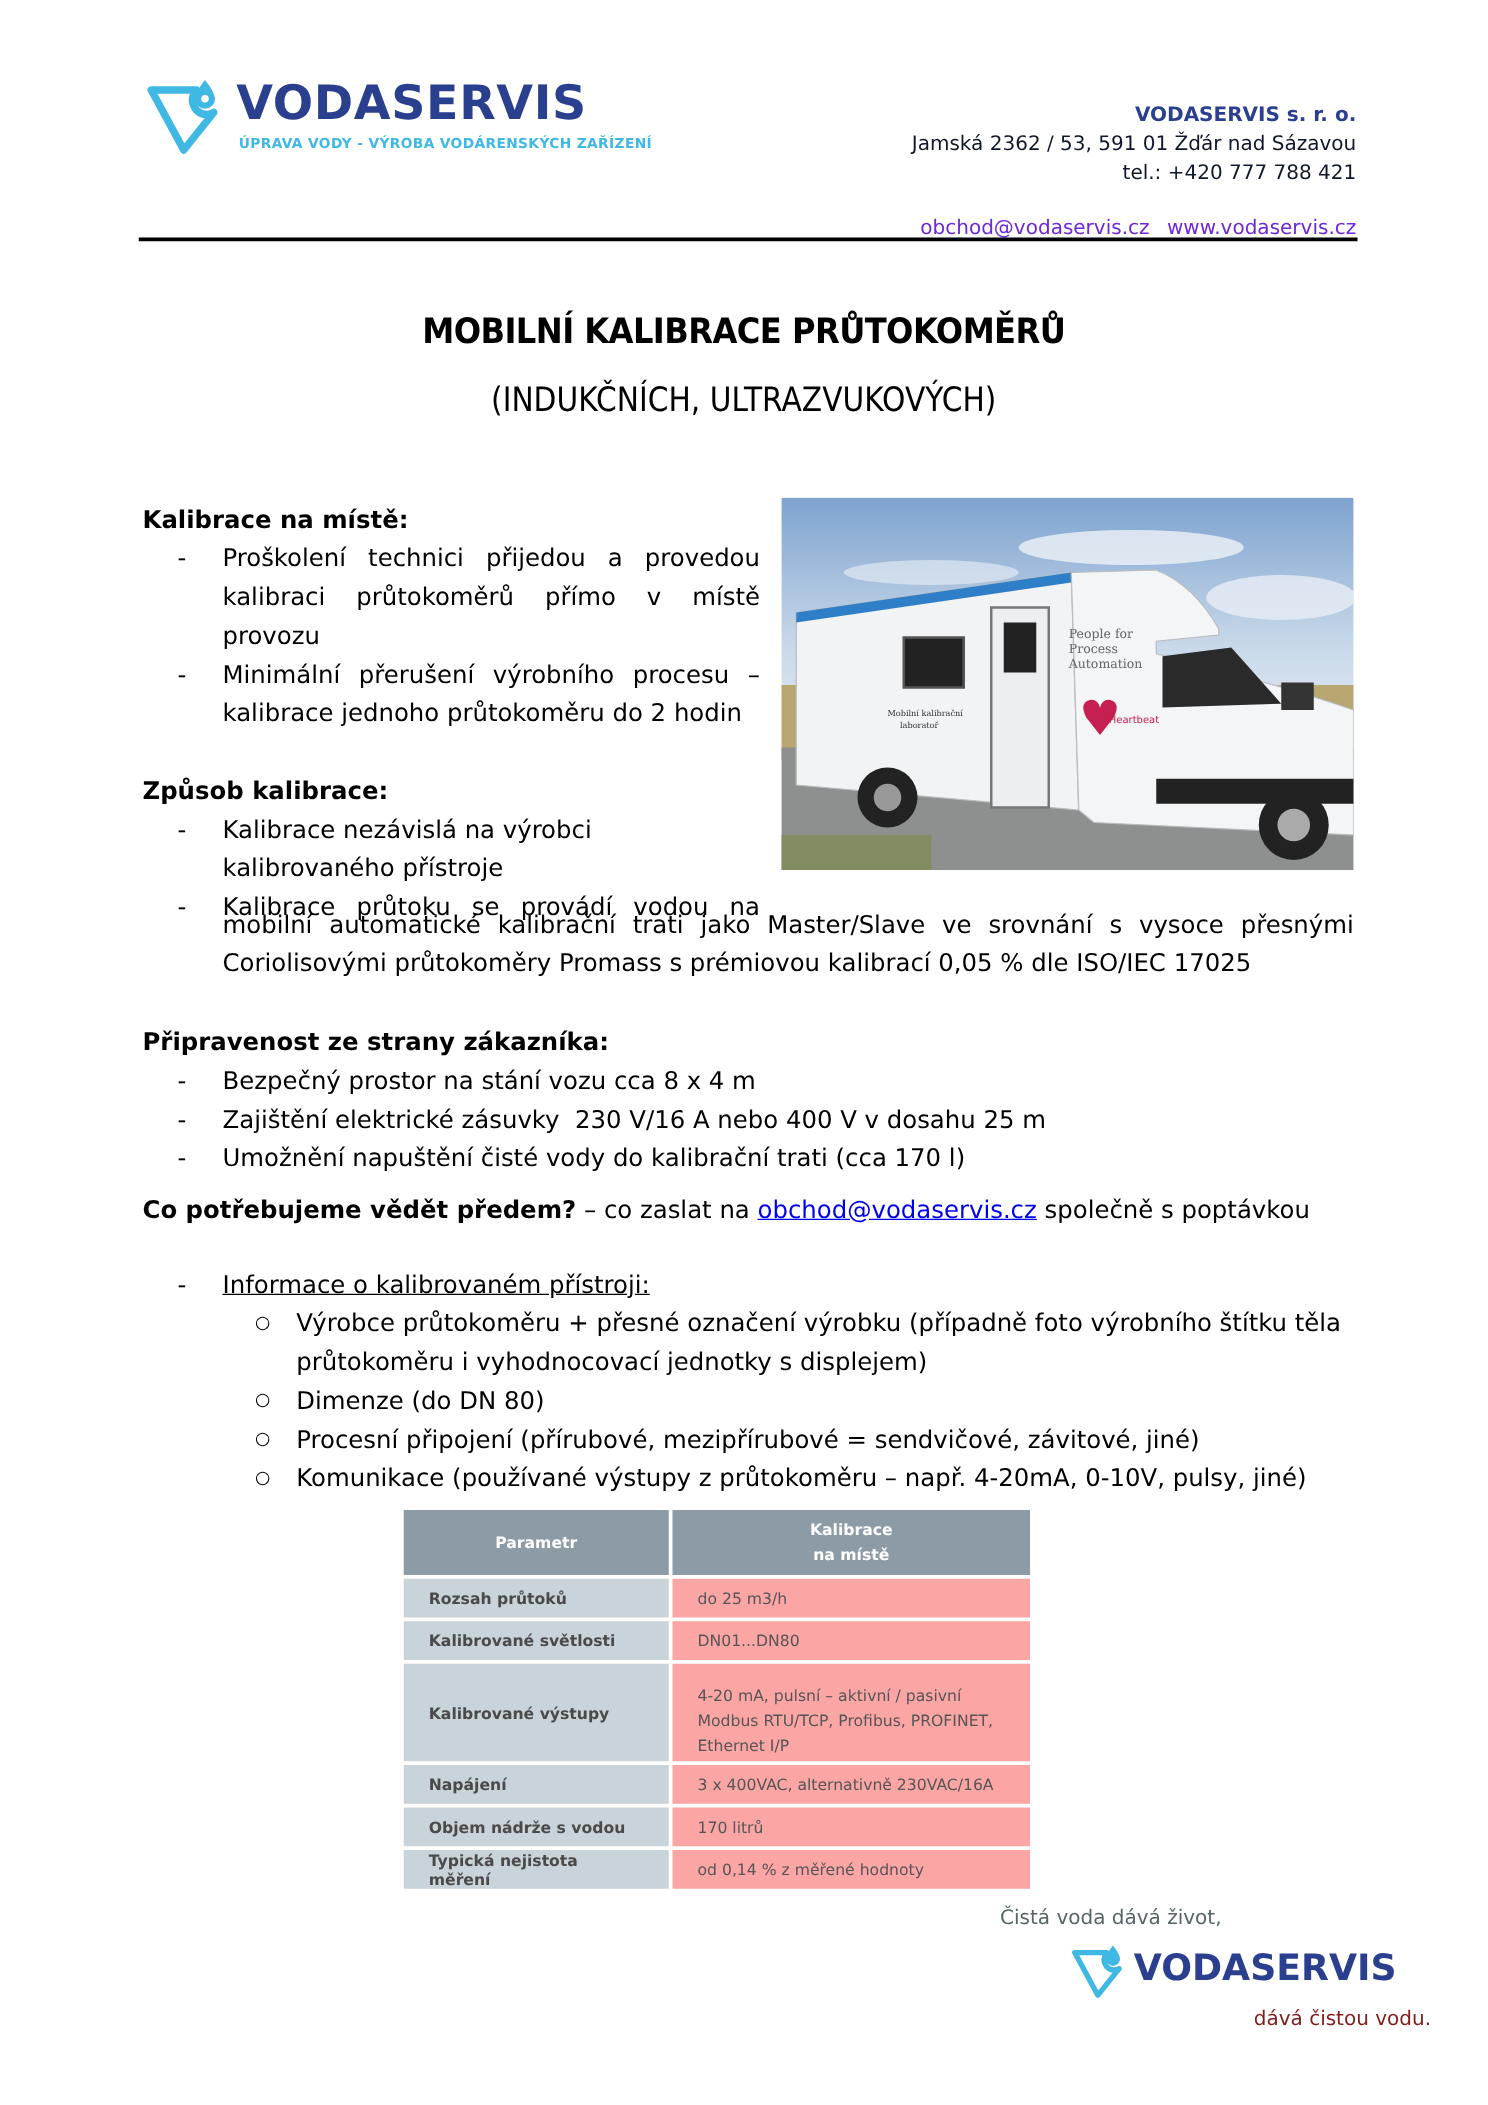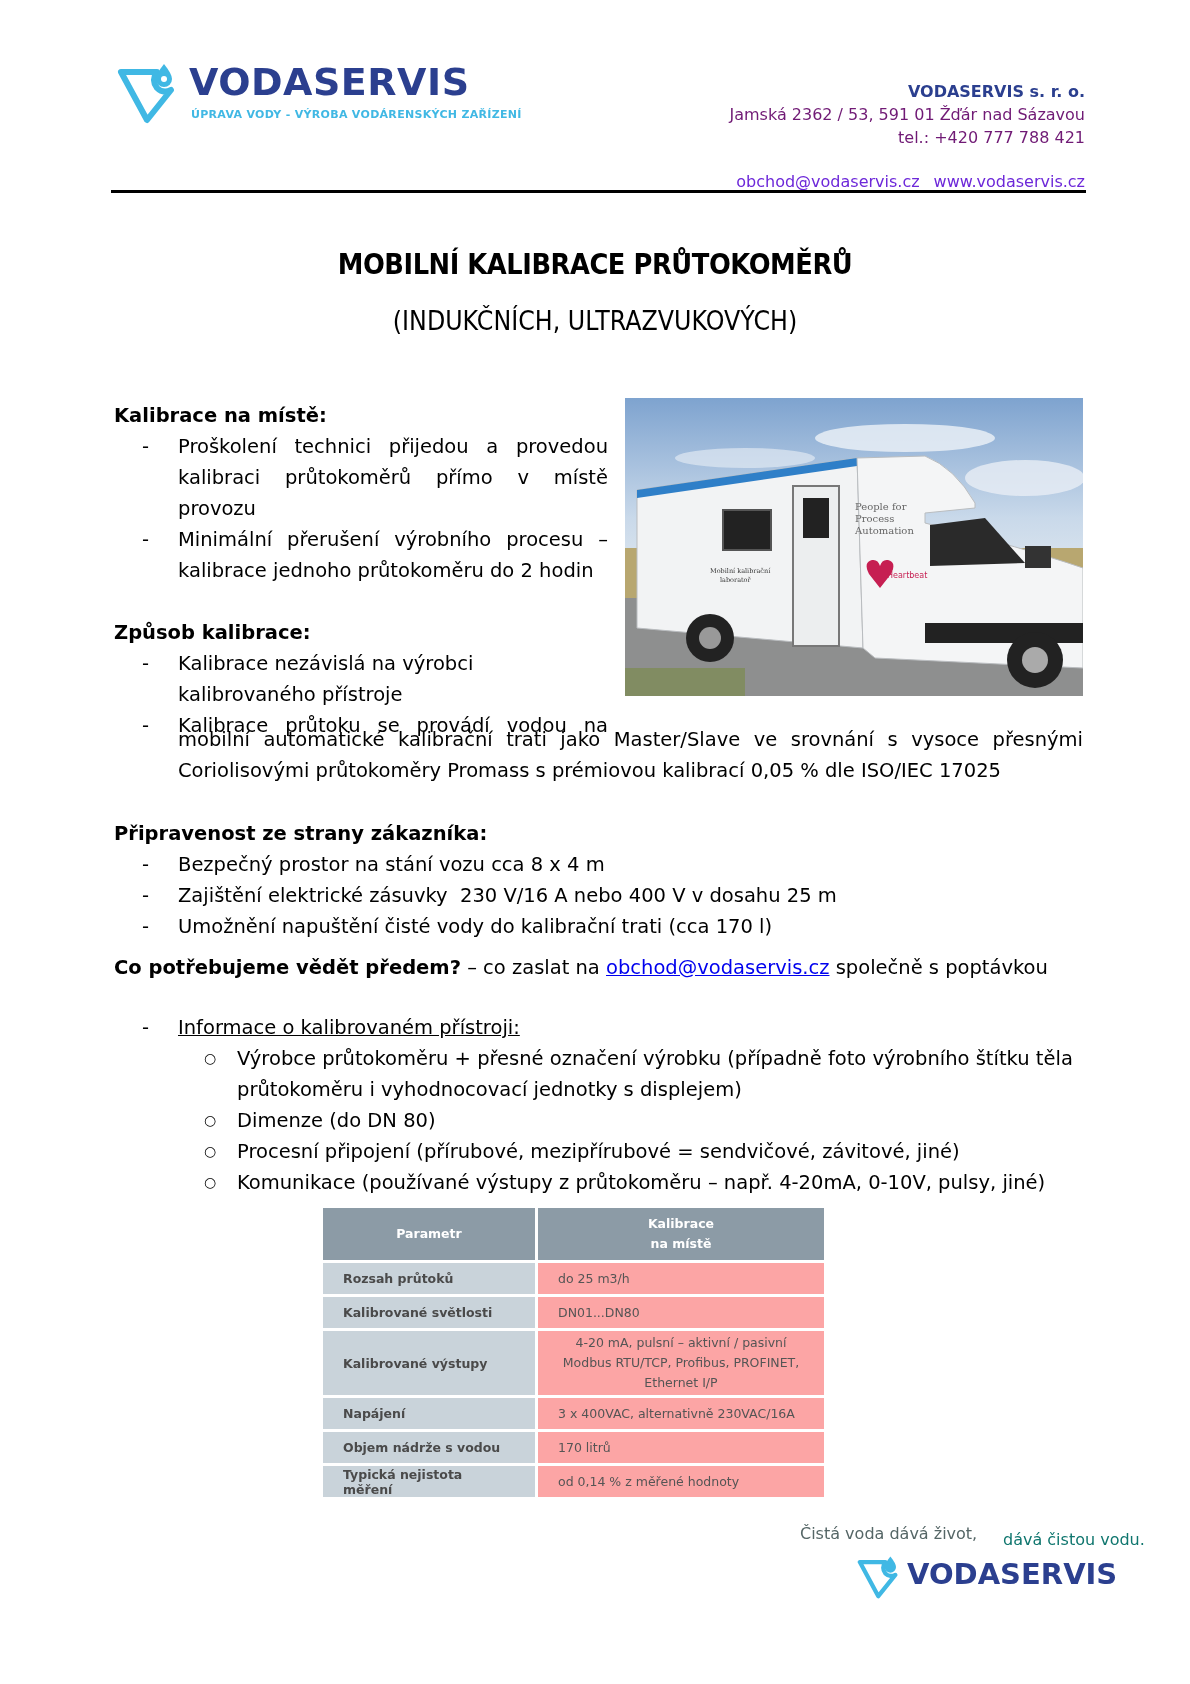--- a/index.html
+++ b/index.html
@@ -7,21 +7,21 @@
   body { position: relative; font-family: "DejaVu Sans", sans-serif; color: #000; }
 
   
   .logo { position: absolute; left: 117px; top: 58px; width: 365px; height: 70px; }
   .logo-mark { position: absolute; left: 0; top: 4px; width: 62px; height: 62px; }
   .logo-word { position: absolute; left: 72px; top: 2px; font-family: "DejaVu Sans", sans-serif; font-weight: bold; font-size: 38px; color: #2b3f8f; letter-spacing: 0.5px; line-height: 44px; }
   .logo-tag { position: absolute; left: 74px; top: 50px; font-size: 11px; font-weight: bold; color: #40b8e4; letter-spacing: 0.3px; white-space: nowrap; }
 
   .contact { position: absolute; right: 105px; top: 80px; text-align: right; font-family: "DejaVu Sans", sans-serif; font-size: 16px; line-height: 23px; }
   .contact .company { font-weight: bold; color: #2b3f8f; }
-  .contact .addr, .contact .tel { color: #701a75; }
+  .contact .addr, .contact .tel { color: #0f172a; }
   .contact .links { color: #6d28d9; margin-top: 21px; }
   .contact .links span + span { margin-left: 14px; }
 
   .rule { position: absolute; left: 111px; top: 190px; width: 975px; height: 3px; background: #000; }
 
   
   .title { position: absolute; left: 0; width: 1190px; top: 248px; text-align: center; font-weight: bold; font-size: 28px; letter-spacing: -0.5px; transform: scaleX(0.92); }
   .subtitle { position: absolute; left: 0; width: 1190px; top: 305px; text-align: center; font-size: 27px; transform: scaleX(0.88); }
 
   
@@ -36,28 +36,28 @@
   .ul { text-decoration: underline; }
 
   .photo { position: absolute; left: 625px; top: 398px; width: 458px; height: 298px; overflow: hidden; }
 
   
   .spec { position: absolute; left: 320px; top: 1205px; width: 507px; border-collapse: separate; border-spacing: 3px; font-family: "DejaVu Sans", sans-serif; font-size: 12.5px; }
   .spec th { background: #8c9ba6; color: #fff; font-weight: bold; height: 52px; text-align: center; line-height: 20px; }
   .spec td { height: 31px; padding: 0 20px; color: #555; }
   .spec td.k { background: #c9d3da; font-weight: bold; color: #4a4a4a; width: 212px; }
   .spec td.v { background: #fca5a5; }
-  .spec td.v.multi { line-height: 20px; padding-top: 2px; padding-bottom: 2px; text-align: center; }
+  .spec td.v.multi { line-height: 20px; padding-top: 16px; padding-bottom: 2px; }
 
   
   .foot-slogan1 { position: absolute; left: 800px; top: 1524px; font-size: 16px; color: #566; }
   .foot-logo { position: absolute; left: 857px; top: 1555px; width: 260px; height: 55px; }
   .foot-logo .logo-mark { left: 0; top: 0; width: 44px; height: 44px; }
   .foot-logo .word { position: absolute; left: 50px; top: 2px; font-weight: bold; font-size: 29px; color: #2b3f8f; }
-  .foot-slogan2 { position: absolute; left: 1003px; top: 1530px; font-size: 16px; color: #0f766e; }
+  .foot-slogan2 { position: absolute; left: 1003px; top: 1605px; font-size: 16px; color: #7f1d1d; }
 </style>
 </head>
 <body>
 
 <div class="logo">
   <svg class="logo-mark" viewBox="0 0 62 62">
     <path d="M4 10 L40 10 Q34 18 40 26 Q46 32 54 28 L30 58 Z" fill="none" stroke="#40b8e4" stroke-width="6" stroke-linejoin="round"></path>
     <path d="M47 2 Q55 12 55 17 A8 8 0 0 1 39 17 Q39 12 47 2 Z" fill="#40b8e4"></path>
     <circle cx="47" cy="17" r="3" fill="#fff"></circle>
   </svg>

